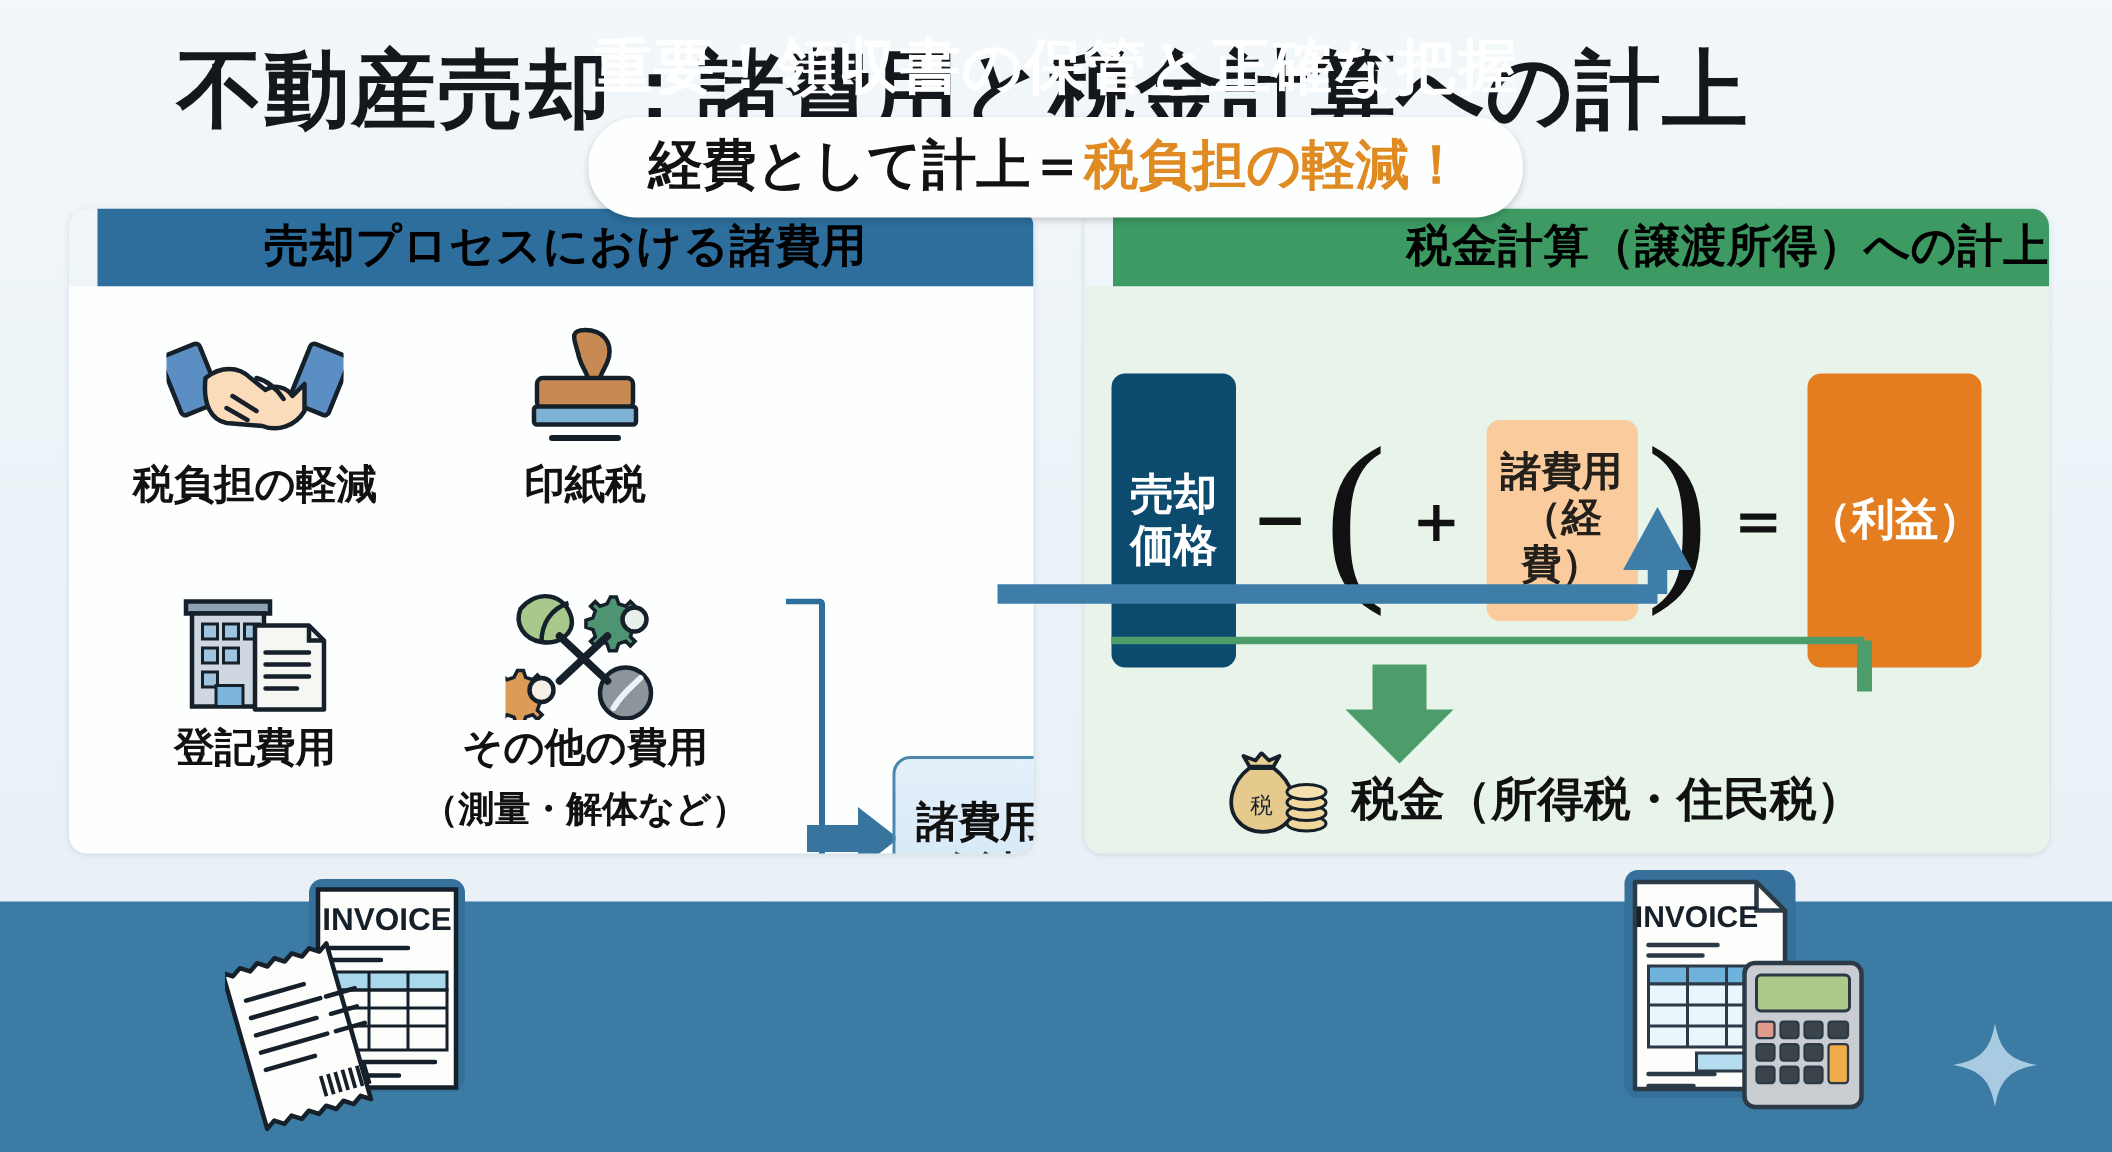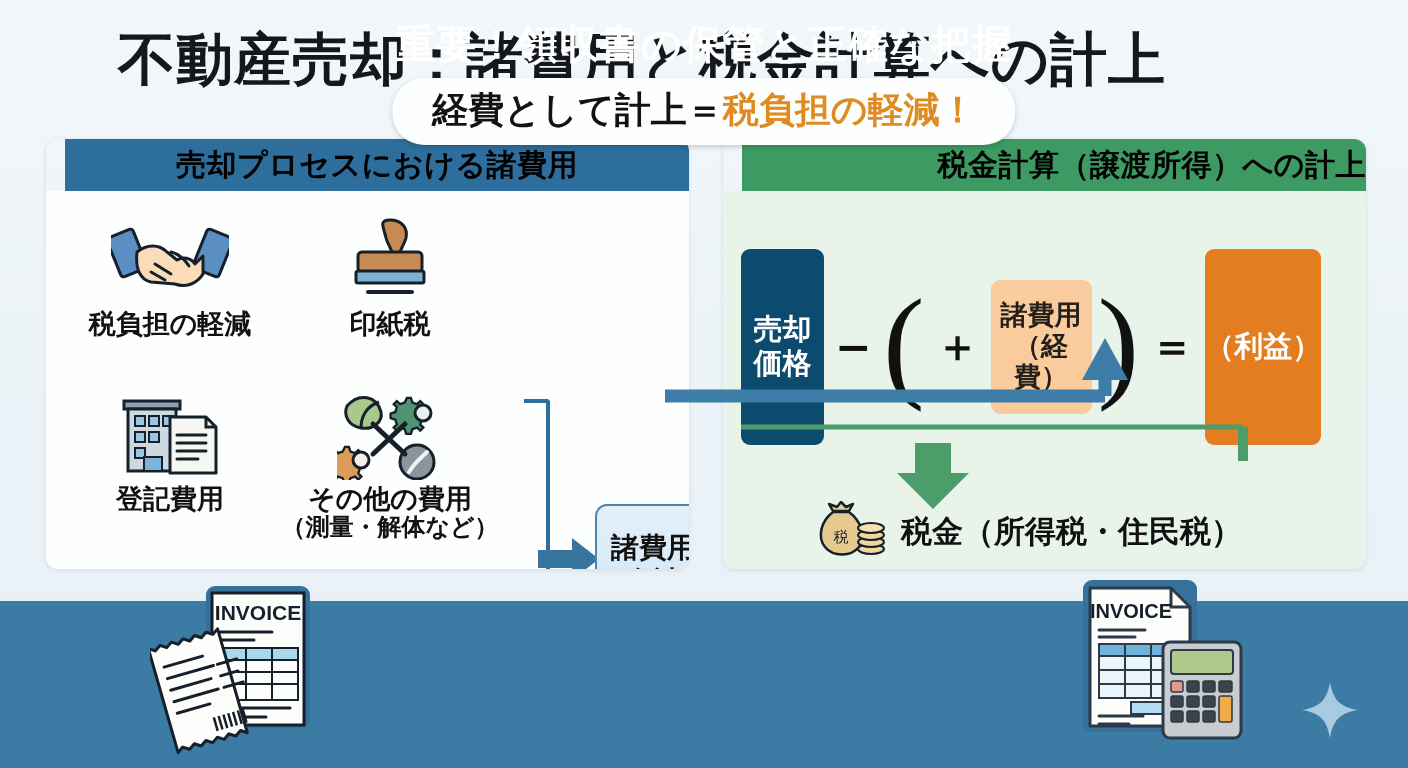--- a/index.html
+++ b/index.html
@@ -54,21 +54,21 @@
     position: absolute; left: 14px; top: 14px; width: 440px; height: 350px;
     display: grid; grid-template-columns: 1fr 1fr; grid-template-rows: 1fr 1fr;
   }
   .cost-item { display: flex; flex-direction: column; align-items: center; justify-content: flex-start; padding-top: 8px; }
   .cost-icon { height: 92px; display:flex; align-items:center; justify-content:center; }
   .cost-label {
     margin-top: 4px; text-align: center; color: #111;
     font-size: 27px; font-weight: 700; line-height: 1.12;
     font-family: "DejaVu Sans", "Liberation Sans", sans-serif;
   }
-  .cost-label .sub { display:block; font-size: 24px; }
+  .cost-label .sub { display:block; font-size: 24px; margin-top: 12px; }
 
   
   .bracket {
     position: absolute; left: 478px; top: 208px; width: 26px; height: 335px;
     border: 4px solid #2d6e9c; border-left: none;
     border-radius: 0 4px 4px 0;
   }
   .arrow-right {
     position: absolute; left: 492px; top: 345px; width: 62px; height: 46px;
   }

